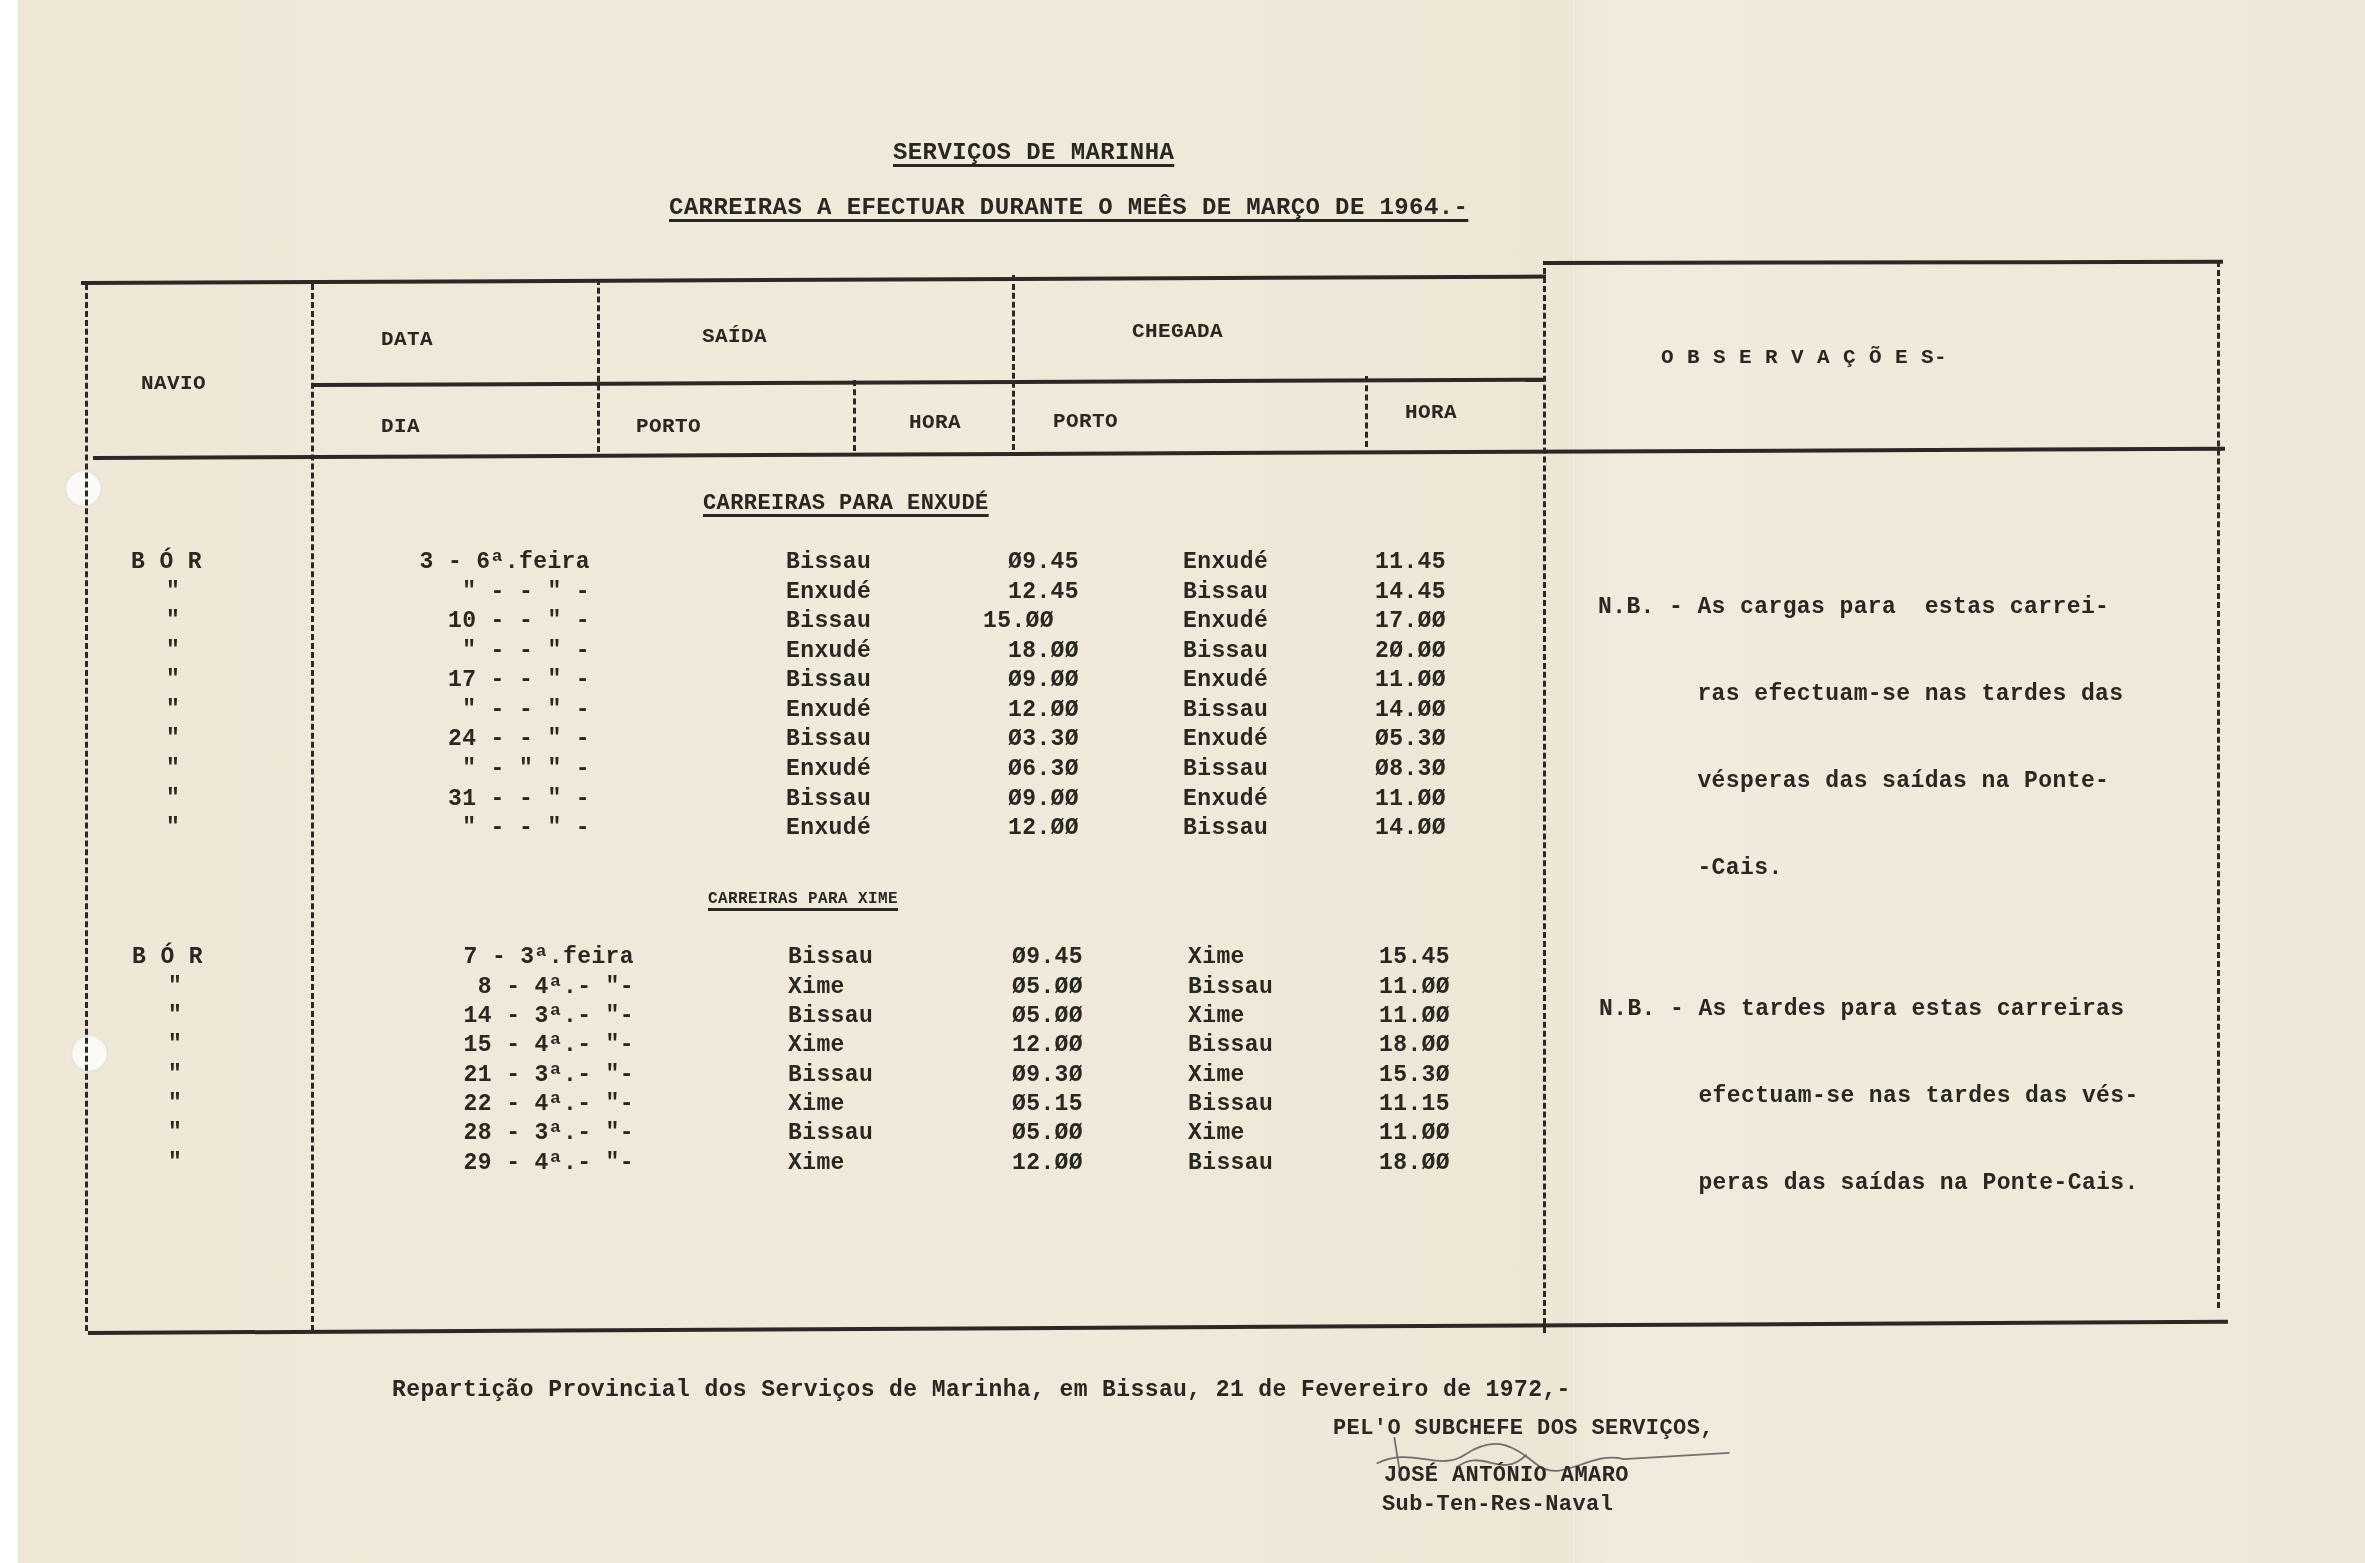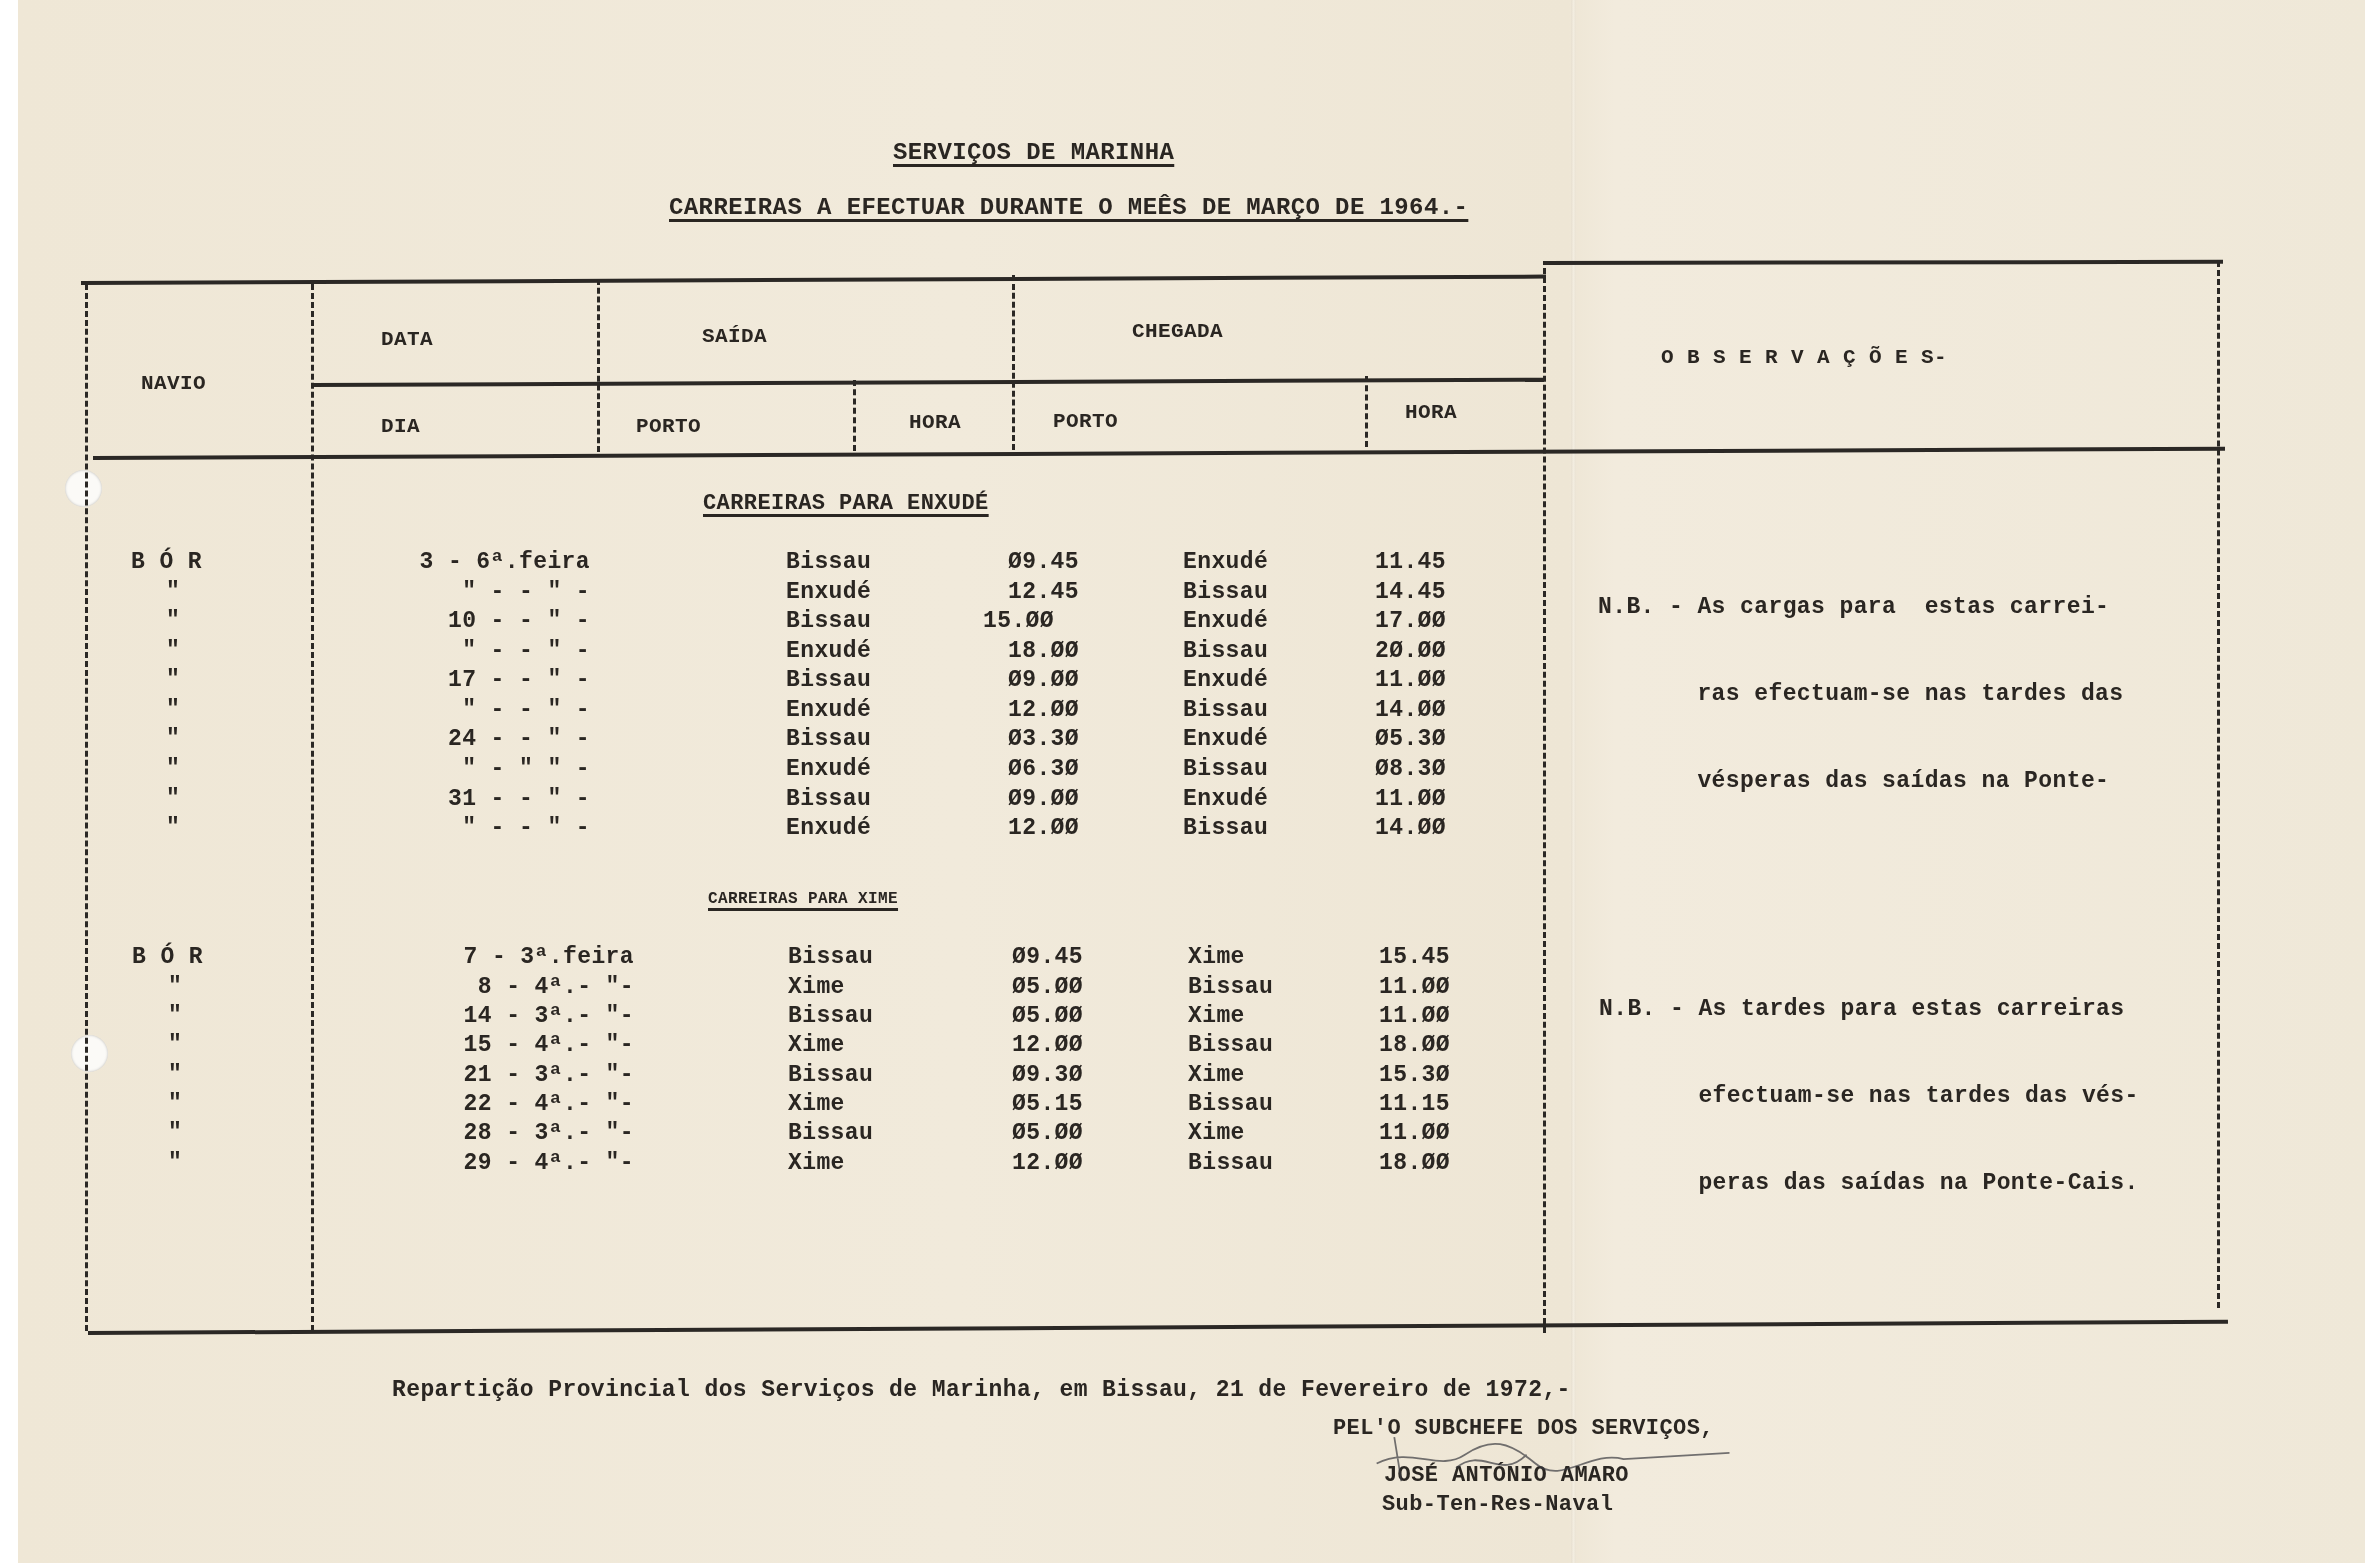--- a/index.html
+++ b/index.html
@@ -149,20 +149,21 @@
       <div class="t cell" style="top: 815px; left: 1008px;">12.ØØ</div>
       <div class="t cell" style="top: 815px; left: 1183px;">Bissau</div>
       <div class="t cell" style="top: 815px; left: 1375px;">14.ØØ</div>
     </div>
   </div>
 
 <div class="t obs" style="left:1598px;top:535px;">
   <div>N.B. - As cargas para  estas carrei-</div>
   <div>       ras efectuam-se nas tardes das</div>
   <div>       vésperas das saídas na Ponte-</div>
+  <div>       -Cais.</div>
 </div>
 
 <div class="t title" style="left:708px;top:890px;font-size:16px;">CARREIRAS PARA XIME</div>
 
 <div id="sec1">
     <div>
       <div class="t cell" style="top: 944px; left: 132px;">B Ó R</div>
       <div class="t cell" style="top: 944px; right: 1732px;">7 - 3ª.feira</div>
       <div class="t cell" style="top: 944px; left: 788px;">Bissau</div>
       <div class="t cell" style="top: 944px; left: 1012px;">Ø9.45</div>

